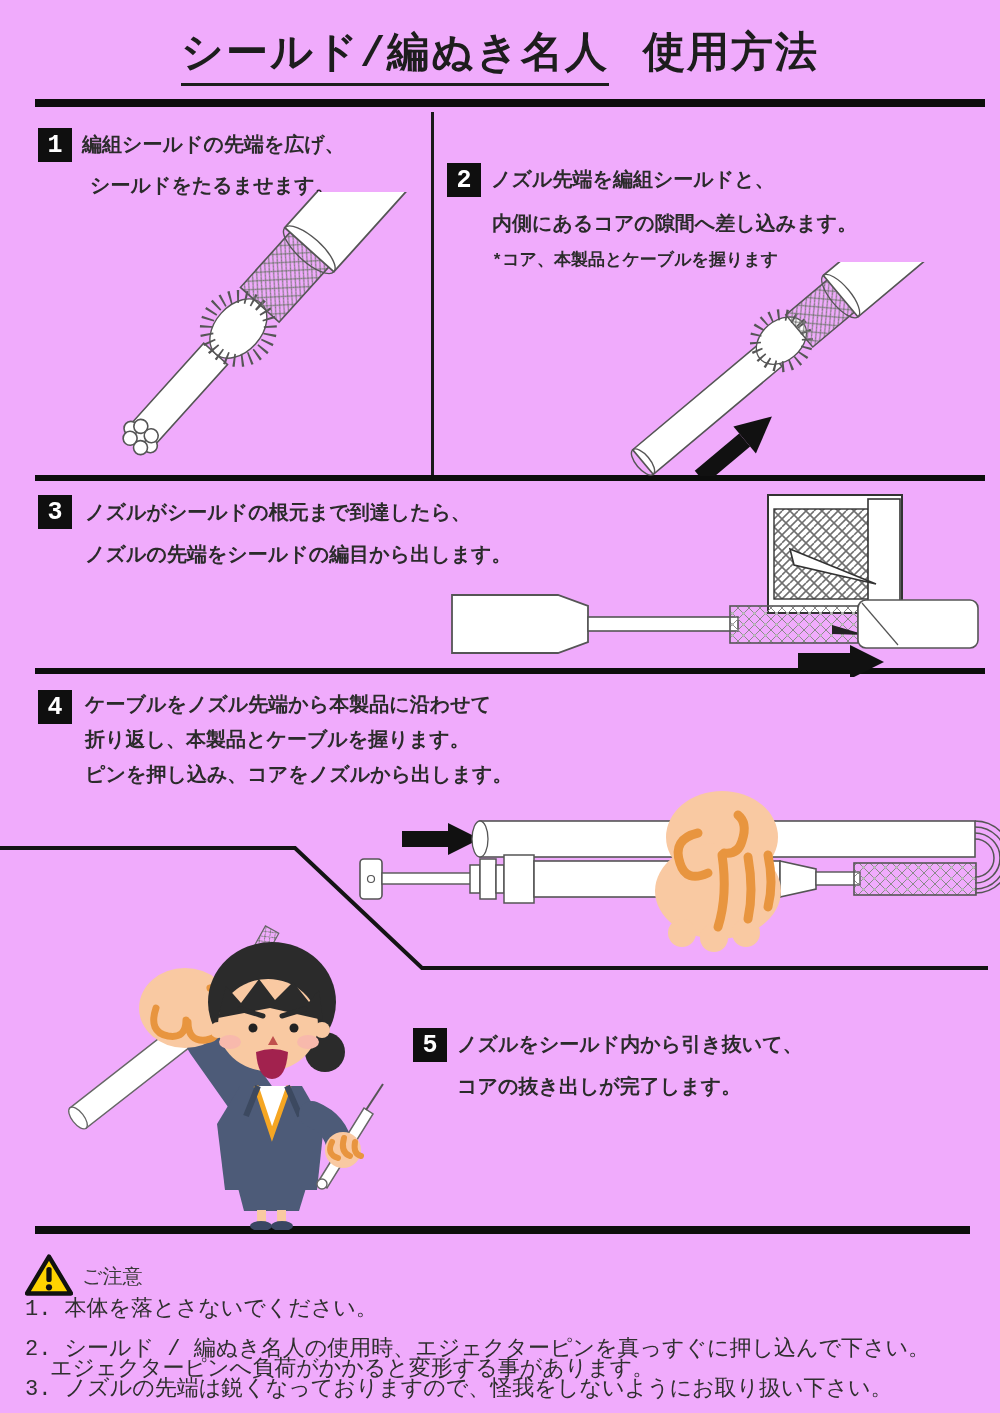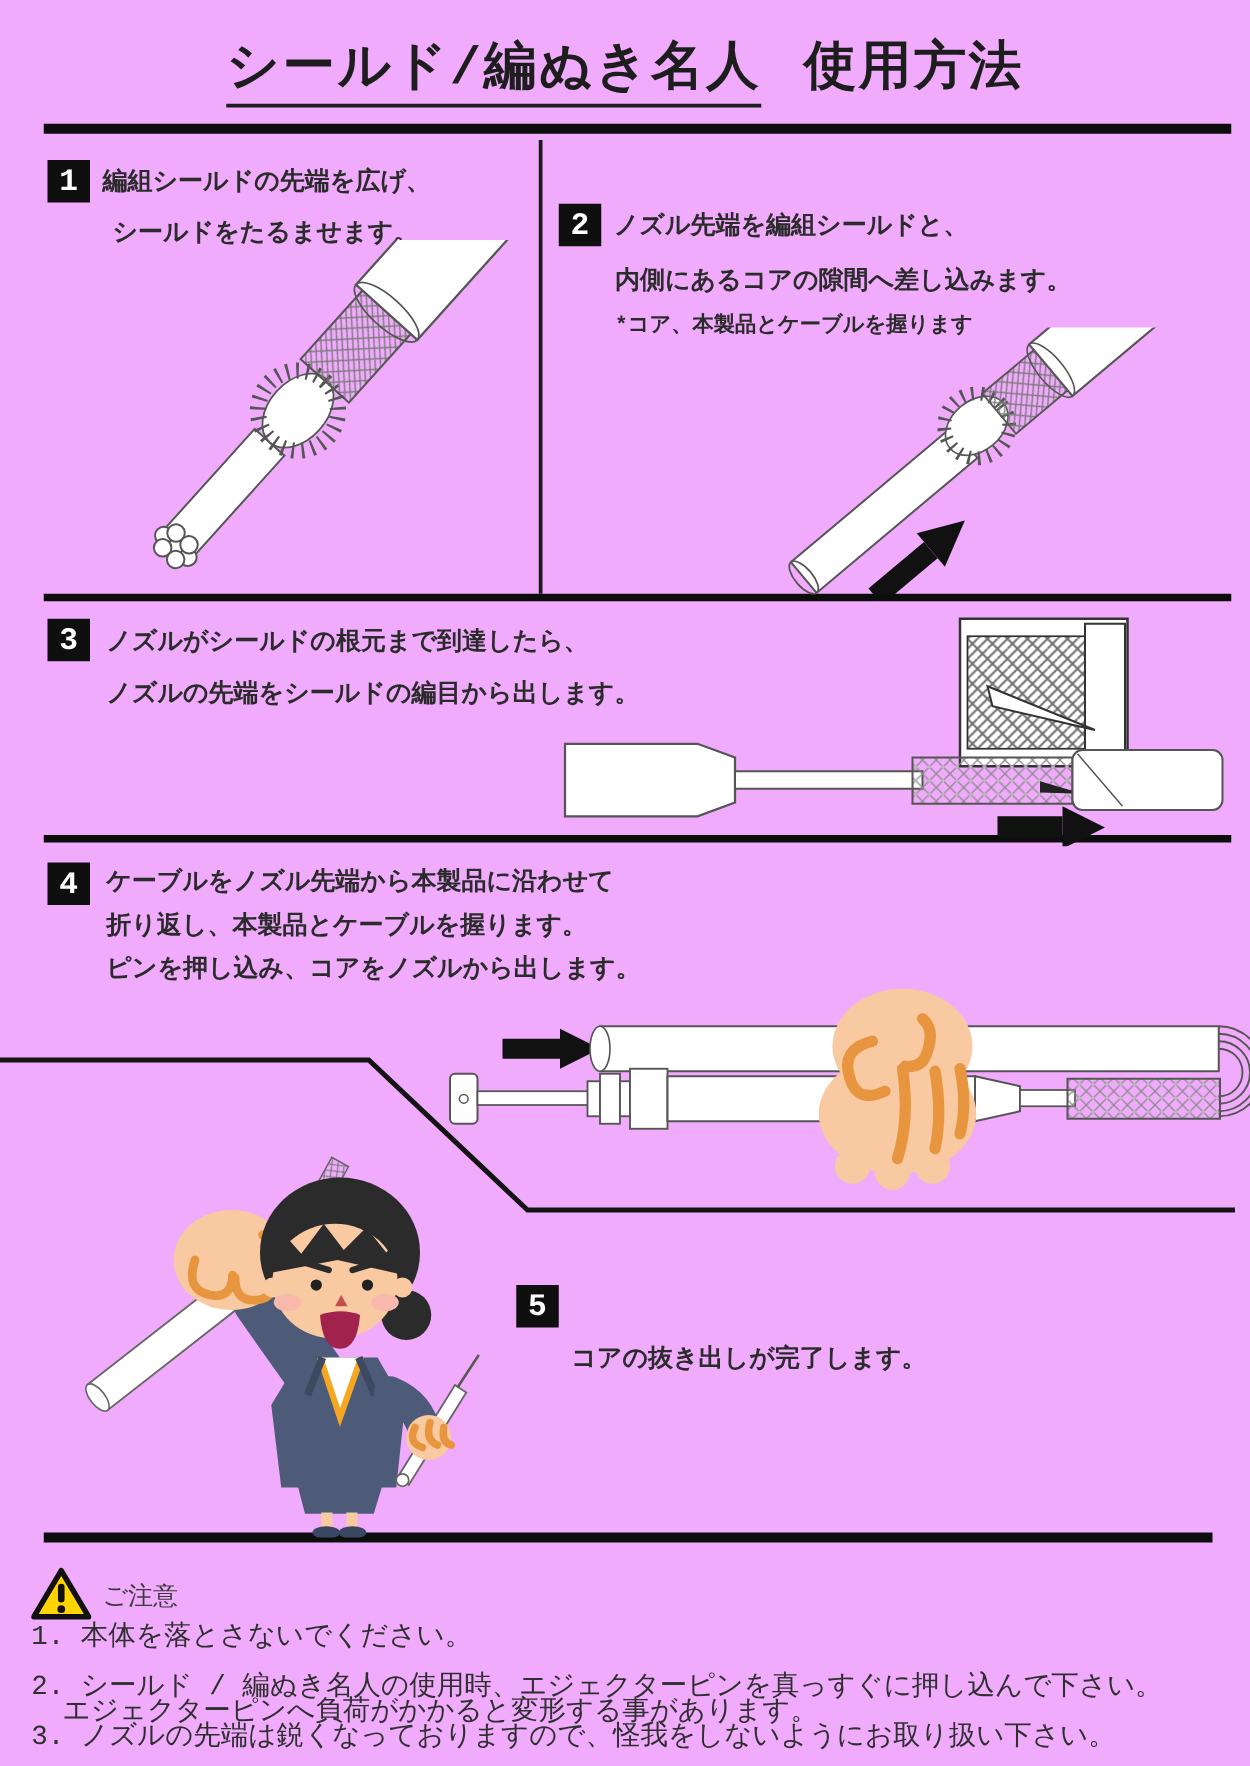--- a/index.html
+++ b/index.html
@@ -212,20 +212,21 @@
           <path d="M408 30 q10 8 4 26 q-4 14 -18 12"></path>
           <path d="M392 70 q6 40 -4 72"></path>
           <path d="M418 72 q6 34 0 62"></path>
           <path d="M438 70 q6 28 0 52"></path>
         </g>
       </g>
     </svg>
   </div>
 
   <div class="abs badge" style="left:413px;top:1028px;">5</div>
+  <div class="abs step-line" style="left:457px;top:1031px;">ノズルをシールド内から引き抜いて、</div>
   <div class="abs step-line" style="left:457px;top:1073px;">コアの抜き出しが完了します。</div>
 
   <div class="abs" style="left:60px;top:890px;">
     <svg width="345" height="340" viewBox="0 0 345 340">
       <defs>
         <pattern id="wh" width="7" height="7" patternUnits="userSpaceOnUse">
           <path d="M0 7 L7 0 M0 0 L7 7" stroke="#777" stroke-width="0.9" fill="none"></path>
         </pattern>
       </defs>
 

